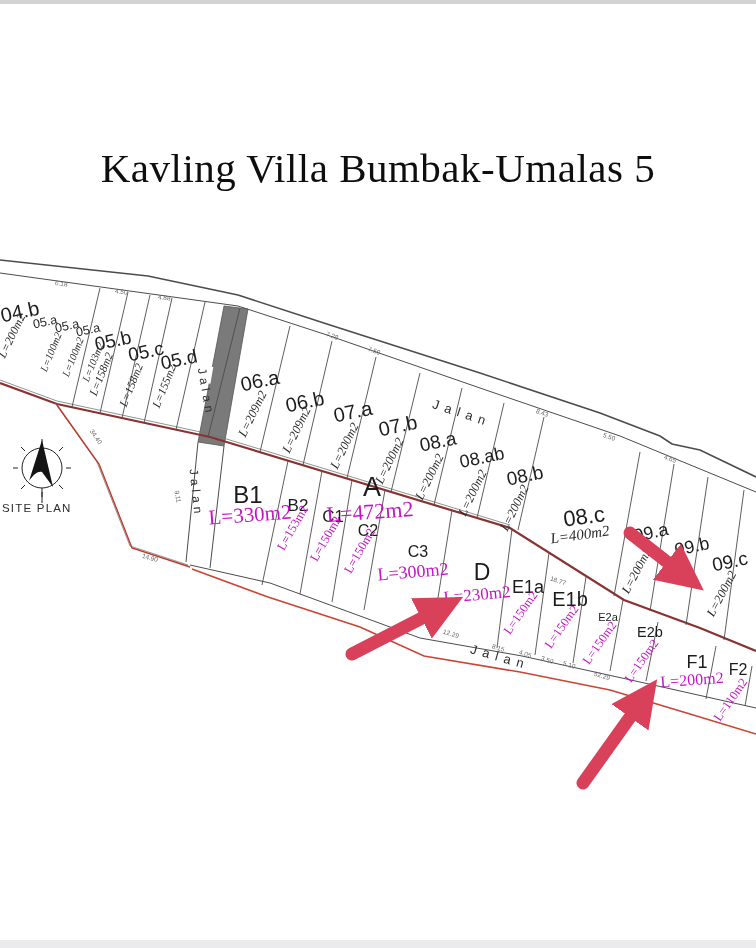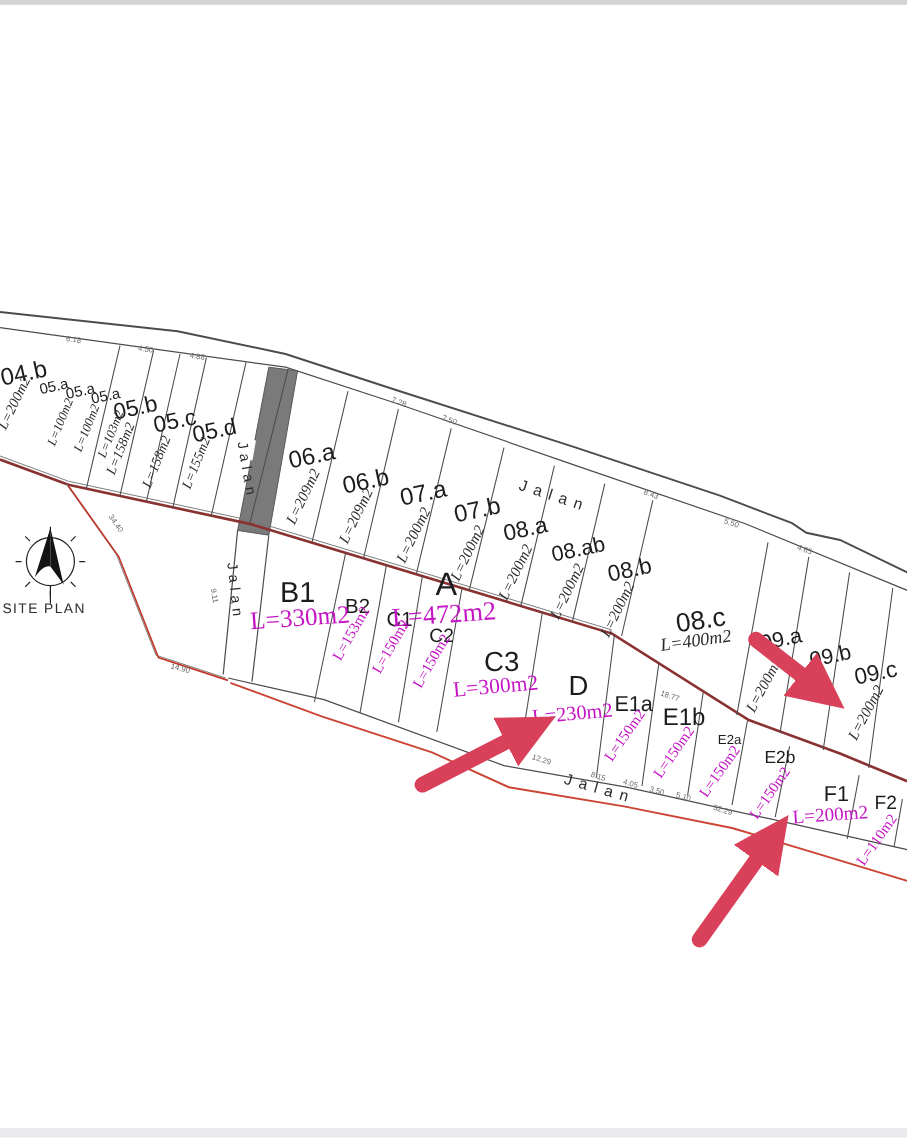--- a/index.html
+++ b/index.html
@@ -27,20 +27,21 @@
     font-size:11.5px;letter-spacing:1.2px;color:#2d2d2d;font-family:"Liberation Sans",sans-serif;
   }
 </style>
 </head>
 <body>
 
 <div class="topbar"></div>
 <div class="bottombar"></div>
 
 <div class="title">
+  <div>Kavling Villa Bumbak-Umalas 5</div>
 </div>
 
 <div class="map">
 
   <svg width="756" height="948" viewBox="0 0 756 948">
 
     <path d="M0,260 L148,276 L238,295 L330,325 L480,373 L600,413 L660,436 L672,444 L700,450 L756,477" fill="none" stroke="#4c4c4c" stroke-width="1.6"></path>
     <path d="M0,273 L238,306 L330,336 L480,388 L620,436 L756,492" fill="none" stroke="#4c4c4c" stroke-width="1"></path>
 
     <polygon points="224,306 248,309 224,446 198,442" fill="#7a7a7a" stroke="#555555" stroke-width="0.8"></polygon>
@@ -104,21 +105,21 @@
   <div class="lbl parea" style="left:515px;top:508px;font-size:12.5px;transform:translate(-50%,-50%) rotate(-64deg)">L=200m2</div>
   <div class="lbl parea" style="left:580px;top:535px;font-size:15px;transform:translate(-50%,-50%) rotate(-8deg)">L=400m2</div>
   <div class="lbl parea" style="left:637px;top:571px;font-size:12.5px;transform:translate(-50%,-50%) rotate(-62deg)">L=200m2</div>
   <div class="lbl parea" style="left:722px;top:594px;font-size:12.5px;transform:translate(-50%,-50%) rotate(-62deg)">L=200m2</div>
 
   <div class="lbl pid" style="left:372px;top:487px;font-size:27px;transform:translate(-50%,-50%)">A</div>
   <div class="lbl pid" style="left:248px;top:495px;font-size:24px;transform:translate(-50%,-50%)">B1</div>
   <div class="lbl pid" style="left:298px;top:506px;font-size:17px;transform:translate(-50%,-50%)">B2</div>
   <div class="lbl pid" style="left:333px;top:517px;font-size:17px;transform:translate(-50%,-50%)">C1</div>
   <div class="lbl pid" style="left:368px;top:531px;font-size:16px;transform:translate(-50%,-50%)">C2</div>
-  <div class="lbl pid" style="left:418px;top:552px;font-size:23px;transform:translate(-50%,-50%)">C3</div>
+  <div class="lbl pid" style="left:418px;top:552px;font-size:16px;transform:translate(-50%,-50%)">C3</div>
   <div class="lbl pid" style="left:482px;top:572px;font-size:23px;transform:translate(-50%,-50%)">D</div>
   <div class="lbl pid" style="left:528px;top:587px;font-size:18px;transform:translate(-50%,-50%)">E1a</div>
   <div class="lbl pid" style="left:570px;top:599px;font-size:20px;transform:translate(-50%,-50%)">E1b</div>
   <div class="lbl pid" style="left:608px;top:617px;font-size:11px;transform:translate(-50%,-50%)">E2a</div>
   <div class="lbl pid" style="left:650px;top:632px;font-size:14.5px;transform:translate(-50%,-50%)">E2b</div>
   <div class="lbl pid" style="left:697px;top:662px;font-size:18px;transform:translate(-50%,-50%)">F1</div>
   <div class="lbl pid" style="left:738px;top:670px;font-size:16px;transform:translate(-50%,-50%)">F2</div>
 
   <div class="lbl parea-m" style="left:370px;top:512px;font-size:22px;transform:translate(-50%,-50%) rotate(-4deg)">L=472m2</div>
   <div class="lbl parea-m" style="left:250px;top:515px;font-size:21px;transform:translate(-50%,-50%) rotate(-4deg)">L=330m2</div>

